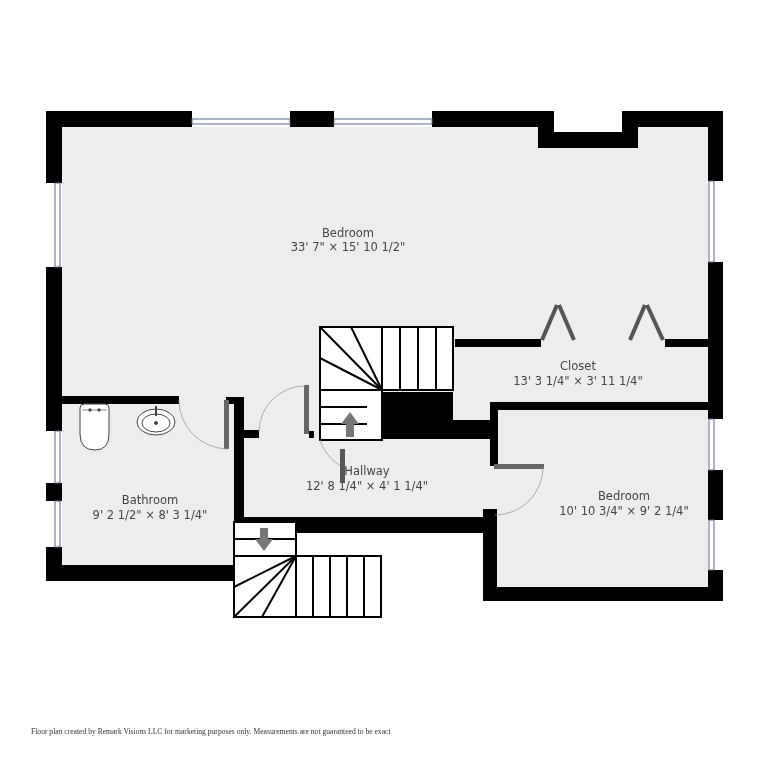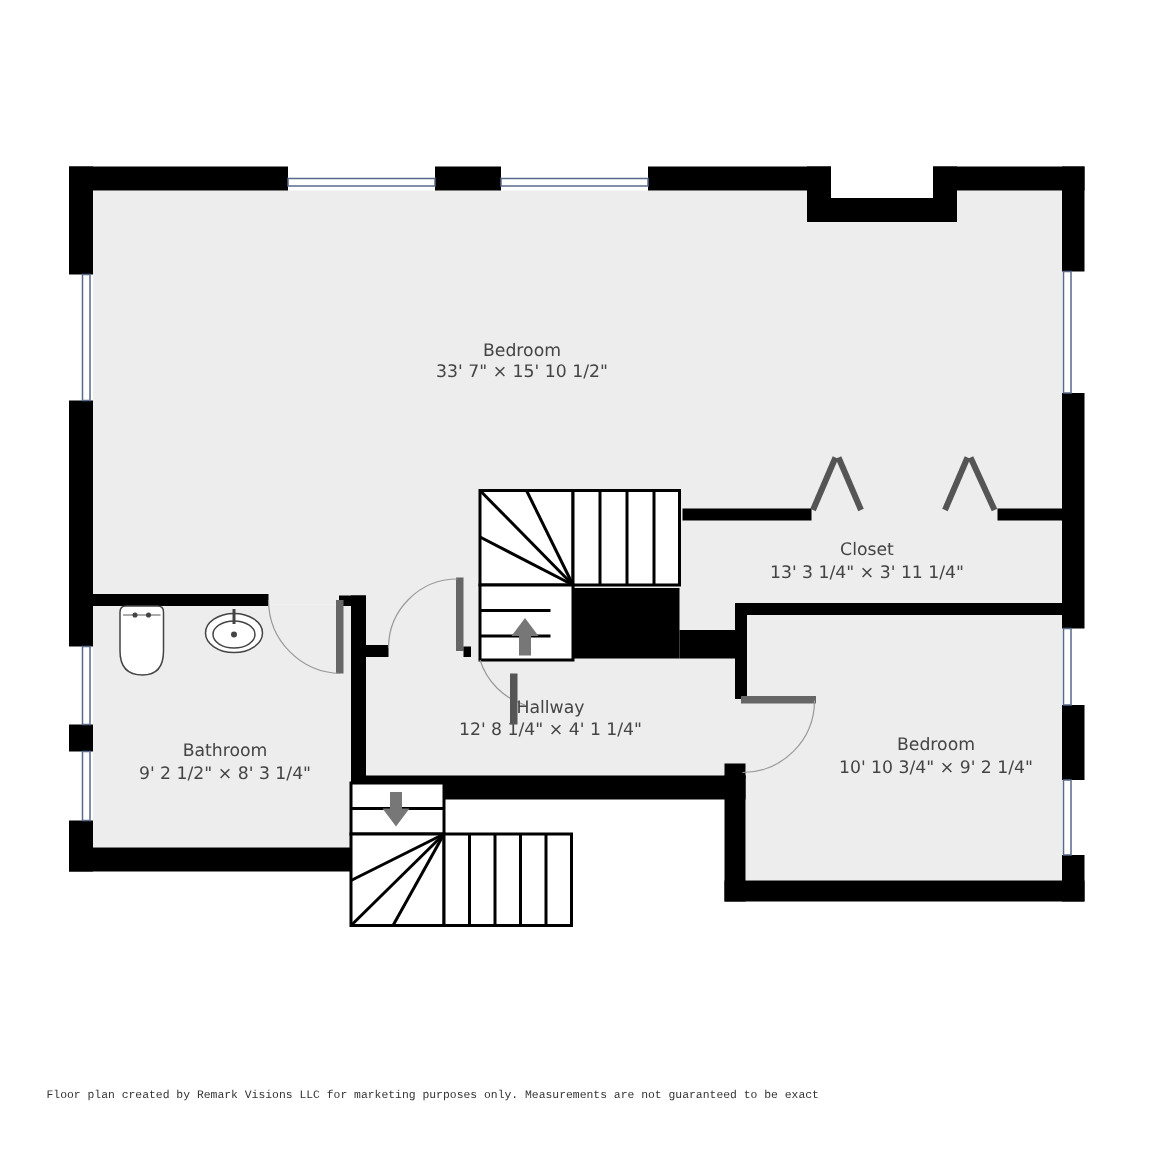--- a/index.html
+++ b/index.html
@@ -1,19 +1,19 @@
 <!DOCTYPE html>
 <html><head>
   <meta charset="utf-8">
   <style>
     html, body { margin: 0; padding: 0; background: #ffffff; }
     body { width: 768px; height: 768px; position: relative; overflow: hidden; font-family: "Liberation Sans", sans-serif; }
     #plan { position: absolute; left: 0; top: 0; width: 768px; height: 768px; }
     .room-label { font-family: "DejaVu Sans", sans-serif; font-size: 11.5px; fill: #444444; text-anchor: middle; }
-    .footer { position: absolute; left: 31px; top: 727px; font-family: Liberation Mono, monospace; font-size: 7.6px; color: #333333; white-space: nowrap; }
+    .footer { position: absolute; left: 31px; top: 727px; font-family: Liberation Serif, serif; font-size: 7.6px; color: #333333; white-space: nowrap; }
   </style>
 </head>
 <body>
 
 <svg id="plan" viewBox="0 0 768 768" xmlns="http://www.w3.org/2000/svg">
 
   <g fill="#ededed">
     <polygon points="62,127 538,127 538,148 638,148 638,127 708,127 708,403 62,403"></polygon>
     <rect x="455" y="343" width="253" height="60"></rect>
     <rect x="62" y="403" width="172" height="162"></rect>

